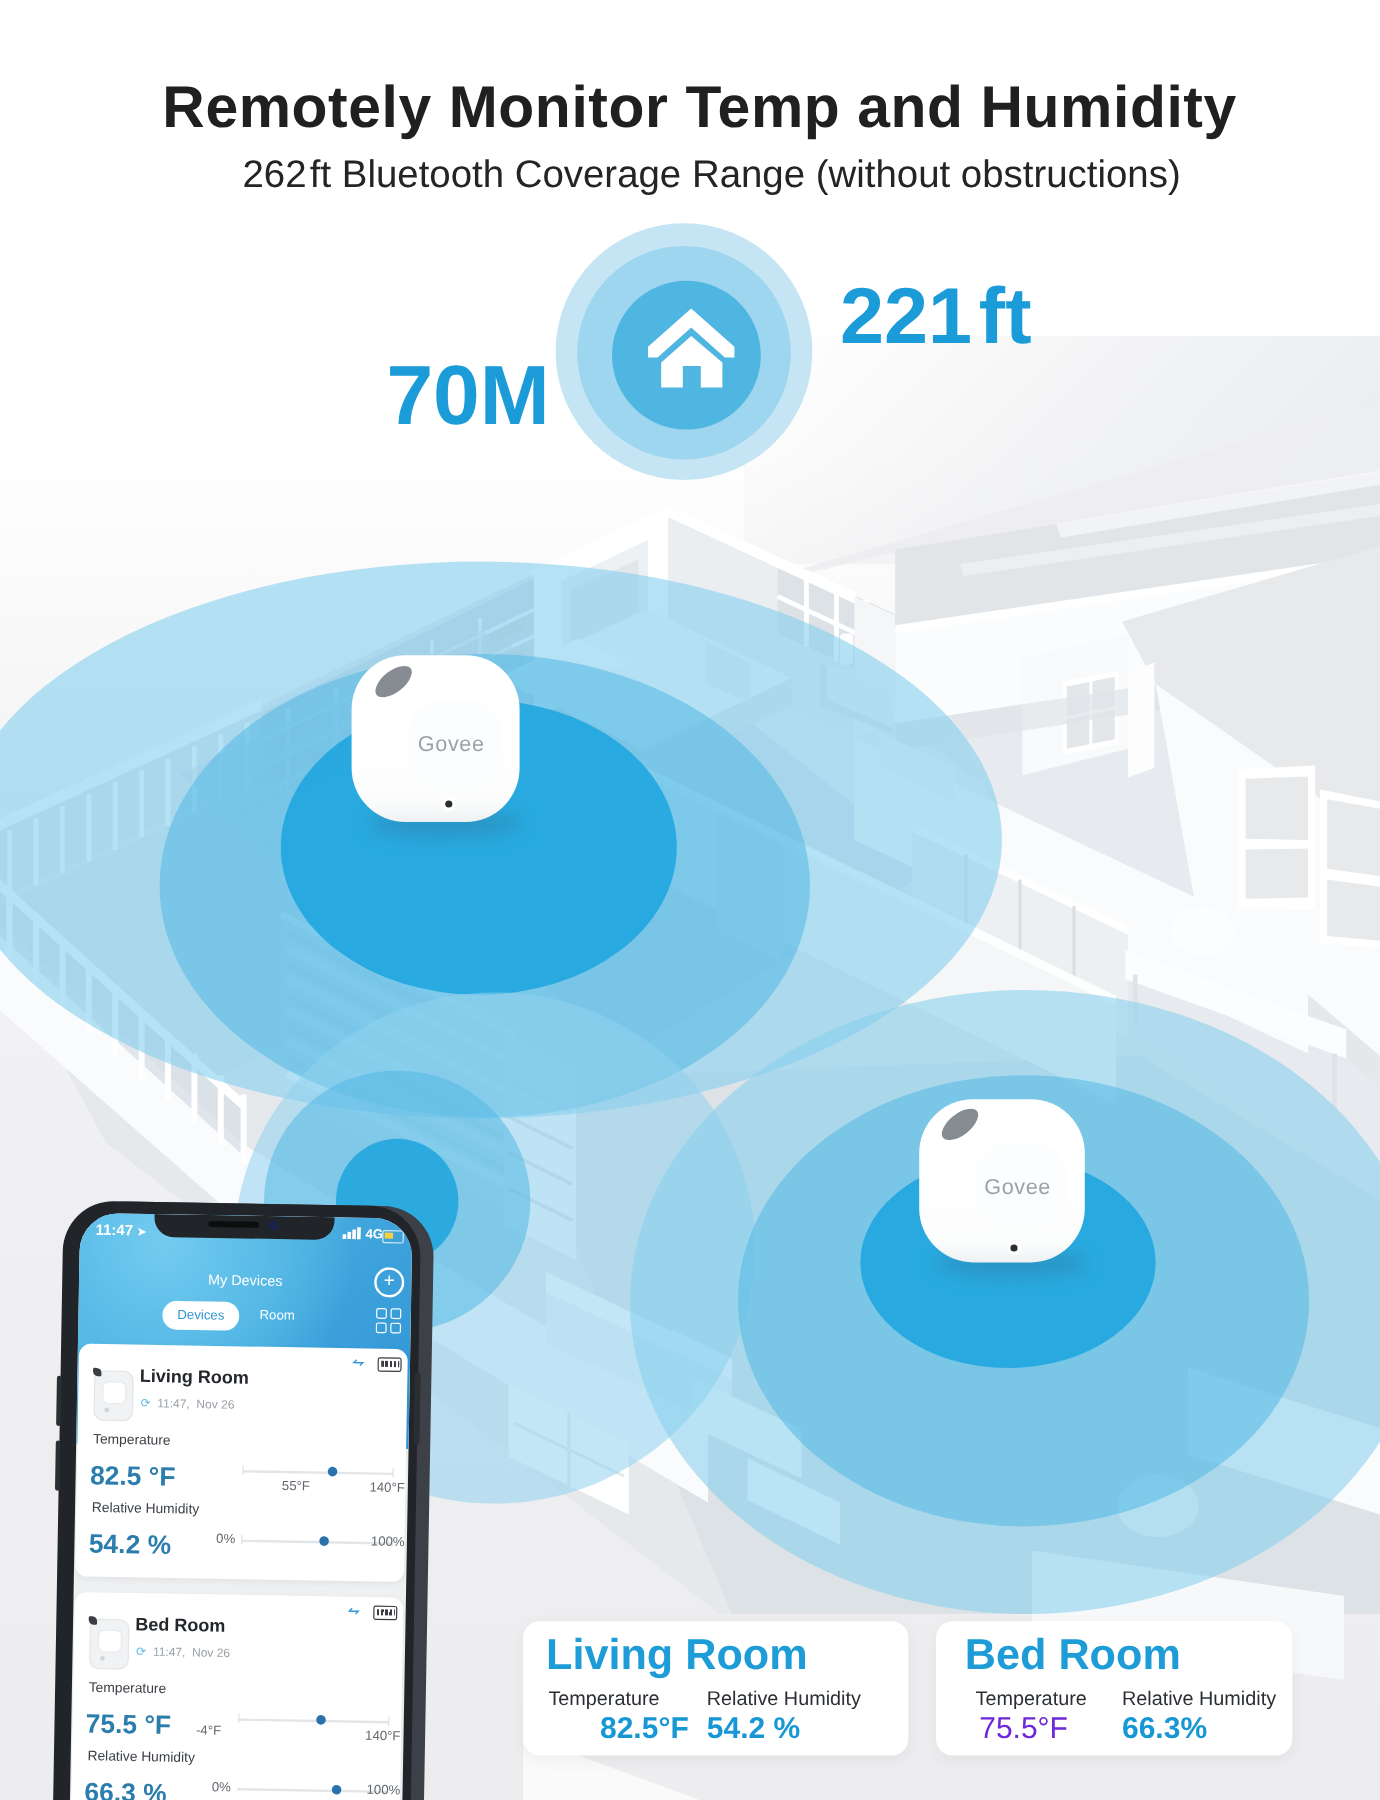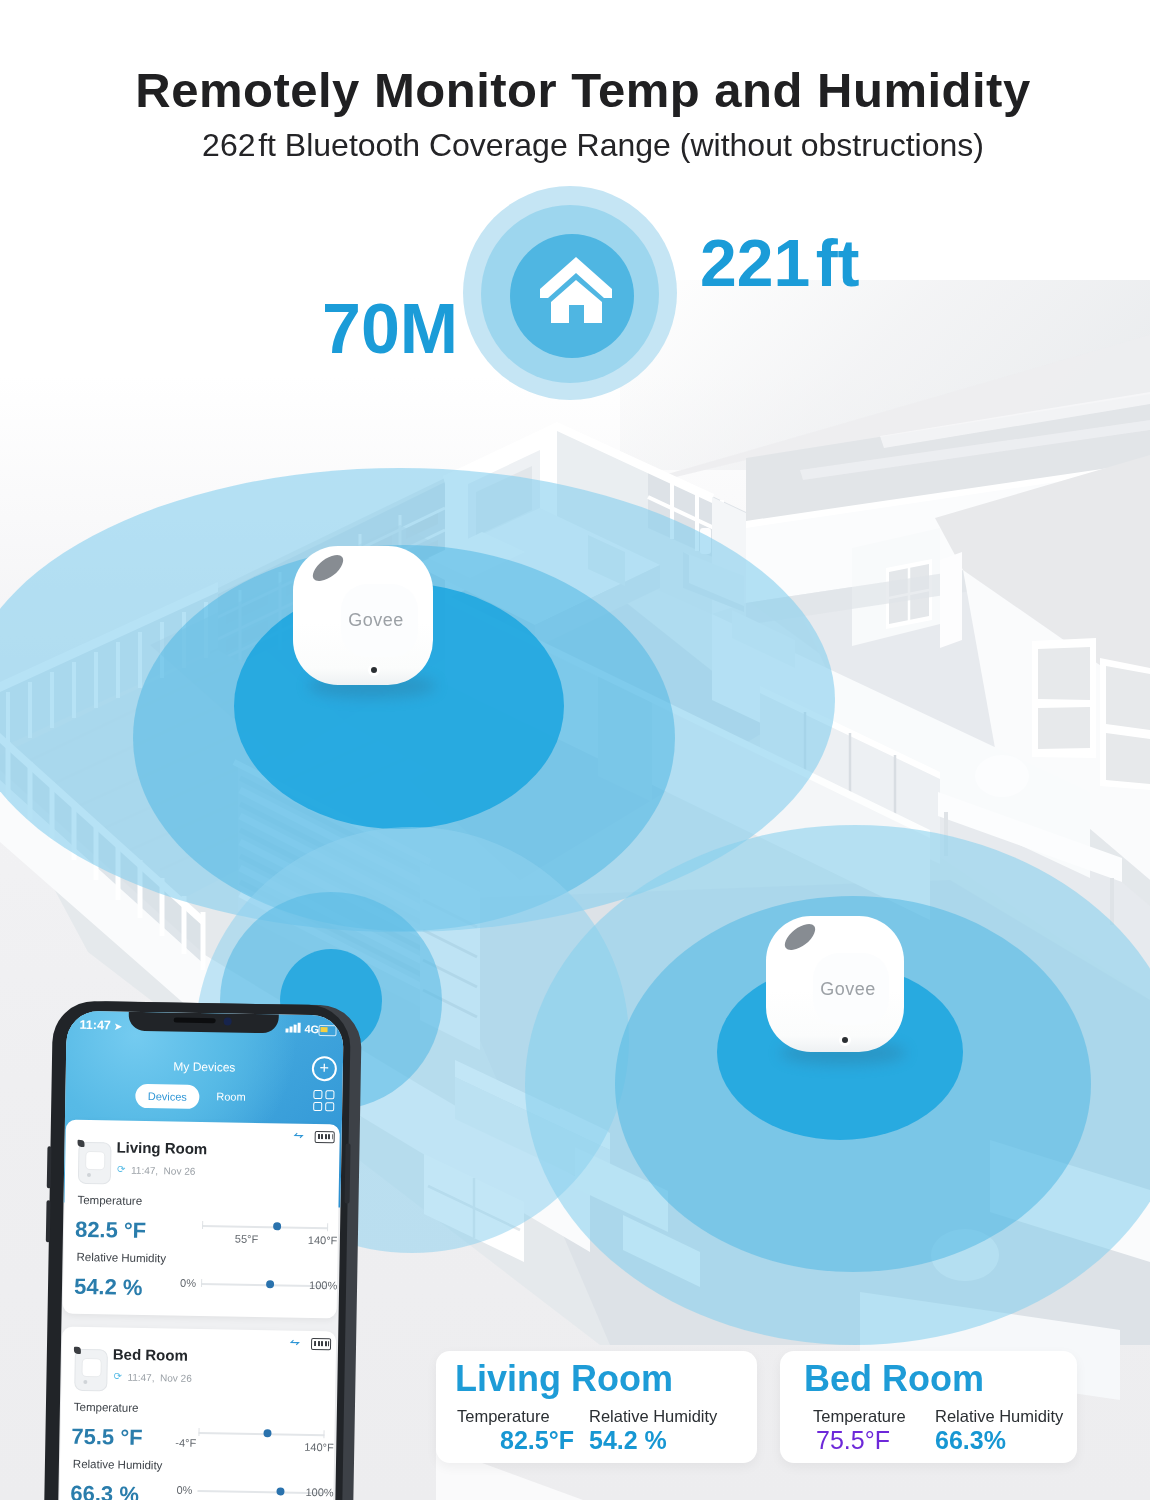--- a/index.html
+++ b/index.html
@@ -446,21 +446,21 @@
       <div class="abs" style="left:66px;top:44px;font-size:10px;color:#9aa0a6;">11:47,&nbsp; Nov 26</div>
 
       <div class="abs" style="left:13px;top:74px;font-size:11.5px;color:#3c4147;">Temperature</div>
 
       <div class="abs" style="left:11px;top:97px;font-size:22px;font-weight:bold;color:#2a7dac;">75.5 °F</div>
 
       <div class="abs" style="left:138px;top:103px;width:126px;height:2px;background:#e3e6e9;"></div>
       <div class="abs" style="left:138px;top:99px;width:1px;height:8px;background:#dfe2e5;"></div>
       <div class="abs" style="left:263px;top:99px;width:1px;height:8px;background:#dfe2e5;"></div>
       <div class="abs" style="left:203px;top:99px;width:8px;height:8px;background:#2a72ad;border-radius:50%;"></div>
-      <div class="abs" style="left:115px;top:108px;font-size:11px;color:#63686e;">-4°F</div>
+      <div class="abs" style="left:103px;top:108px;font-size:11px;color:#63686e;">-4°F</div>
       <div class="abs" style="left:244px;top:110px;font-size:11px;color:#63686e;">140°F</div>
 
       <div class="abs" style="left:13px;top:131px;font-size:11.5px;color:#3c4147;">Relative Humidity</div>
 
       <div class="abs" style="left:11px;top:154px;font-size:22px;font-weight:bold;color:#2a7dac;">66.3 %</div>
 
       <div class="abs" style="left:138px;top:161px;width:126px;height:2px;background:#e3e6e9;"></div>
       <div class="abs" style="left:217px;top:157px;width:8px;height:8px;background:#2a72ad;border-radius:50%;"></div>
       <div class="abs" style="left:117px;top:155px;font-size:11px;color:#63686e;">0%</div>
       <div class="abs" style="left:246px;top:155px;font-size:11px;color:#63686e;">100%</div>

